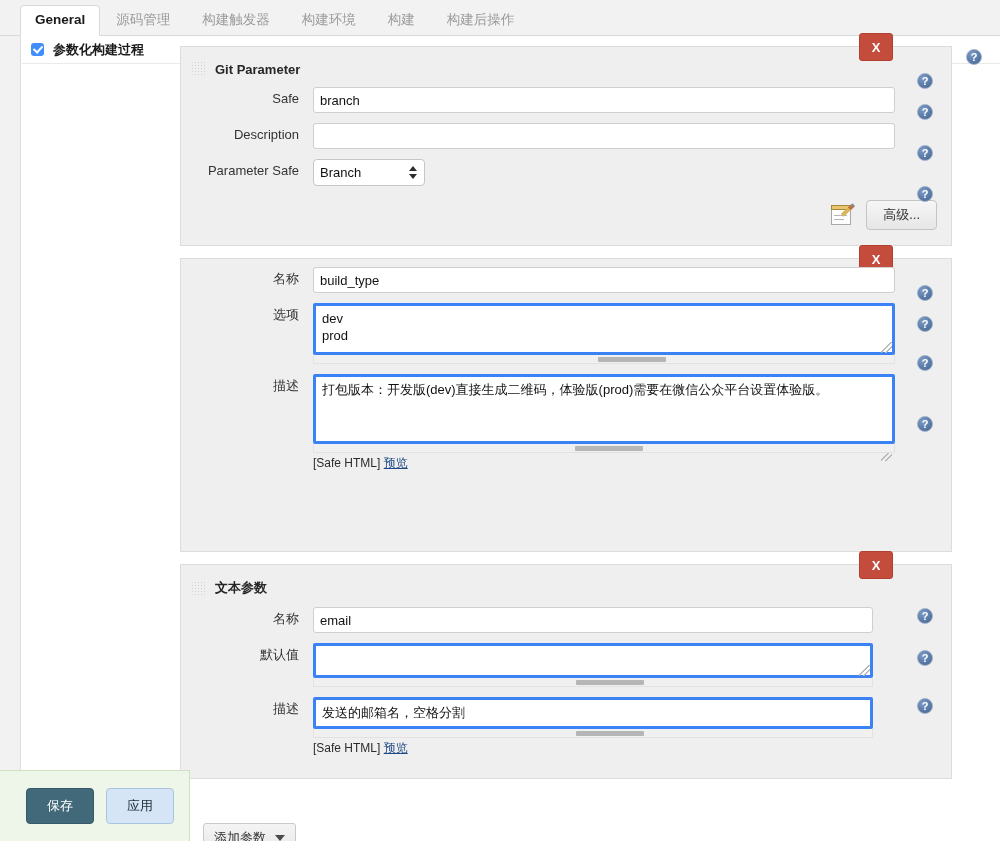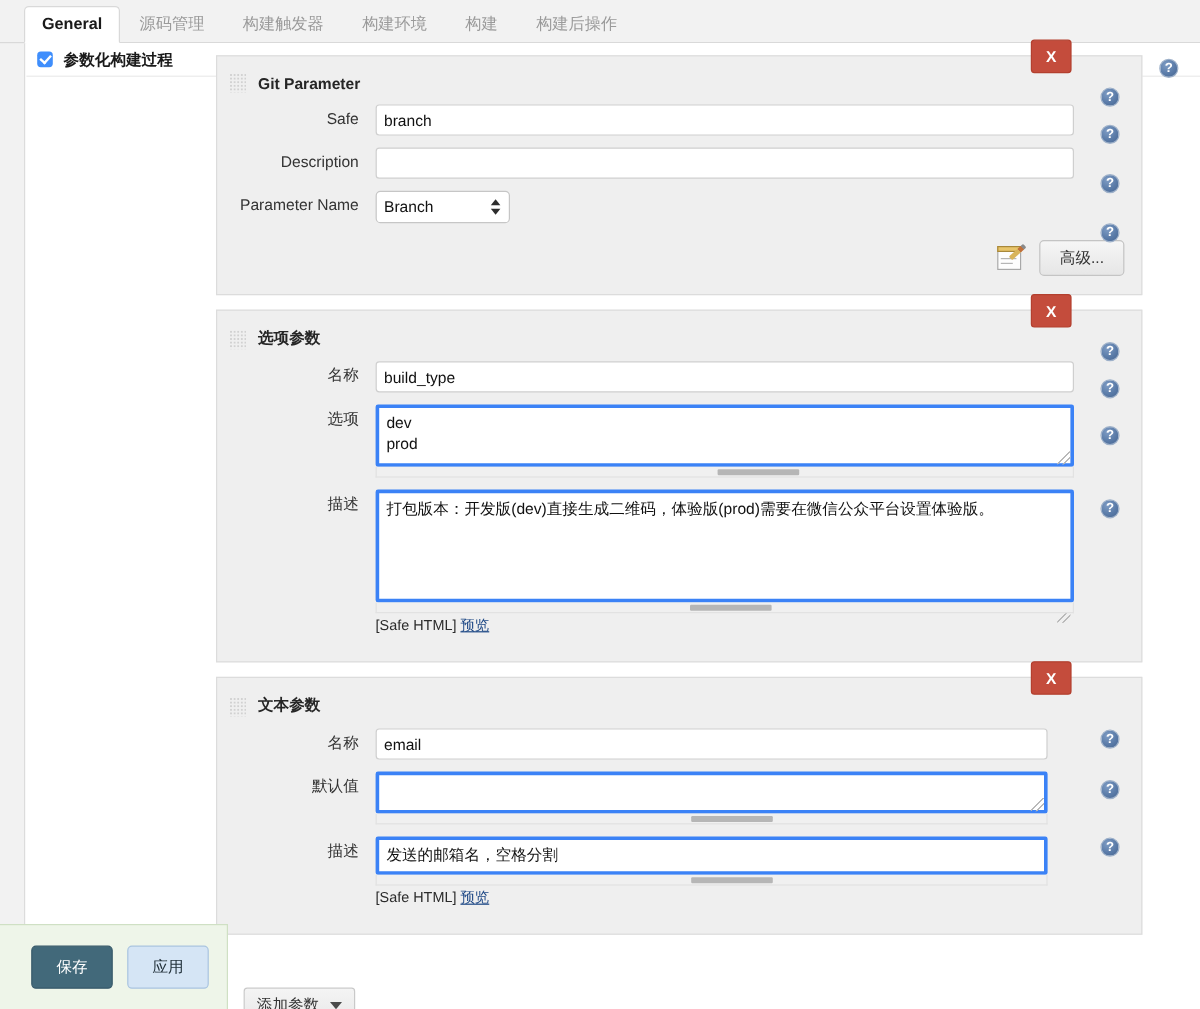--- a/index.html
+++ b/index.html
@@ -358,21 +358,21 @@
 
     <div class="frow">
       <div class="flabel">Description</div>
       <div class="fctl" style="margin-right:56px;">
         <input class="txt" type="text" value="" style="">
       </div>
     </div>
     <div class="help help-abs" style="top:98px;">?</div>
 
     <div class="frow">
-      <div class="flabel">Parameter Name</div>
+      <div class="flabel">Parameter Safe</div>
       <div class="fctl">
         <span class="selwrap">
           <select class="sel">
             <option>Branch</option>
           </select>
           <span class="selarrow">
               <i class="up"></i>
               <i class="dn"></i>
             </span>
         </span>
@@ -388,24 +388,20 @@
           <span class="line2"></span>
           <span class="pencil"></span>
       </div>
       <div class="advbtn">高级...</div>
     </div>
   </div>
 
   <div class="panel" style="height:294px;">
     <div class="xbtn">X</div>
 
-    <div class="panel-head">
-      <div class="draghandle"></div>
-      <div class="panel-title">选项参数</div>
-    </div>
     <div class="help help-abs" style="top:26px;">?</div>
 
     <div class="frow">
       <div class="flabel cn">名称</div>
       <div class="fctl" style="margin-right:56px;">
         <input class="txt" type="text" value="build_type" style="">
       </div>
     </div>
     <div class="help help-abs" style="top:57px;">?</div>
 
@@ -418,21 +414,21 @@
         <div class="hscroll">
             <i style="left:49%;"></i>
           </div>
       </div>
     </div>
     <div class="help help-abs" style="top:96px;">?</div>
 
     <div class="frow">
       <div class="flabel cn">描述</div>
       <div class="fctl" style="margin-right:56px;">
-        <textarea class="ta" rows="5" style="height: 94px;">打包版本：开发版(dev)直接生成二维码，体验版(prod)需要在微信公众平台设置体验版。</textarea>
+        <textarea class="ta" rows="5" style="height: 70px;">打包版本：开发版(dev)直接生成二维码，体验版(prod)需要在微信公众平台设置体验版。</textarea>
         <span class="grip" style="bottom:11px;"></span>
         <div class="hscroll">
             <i style="left:45%;"></i>
           </div>
         <div class="safehtml">
           <span>[Safe HTML]</span>
           <a>预览</a>
         </div>
       </div>
     </div>

